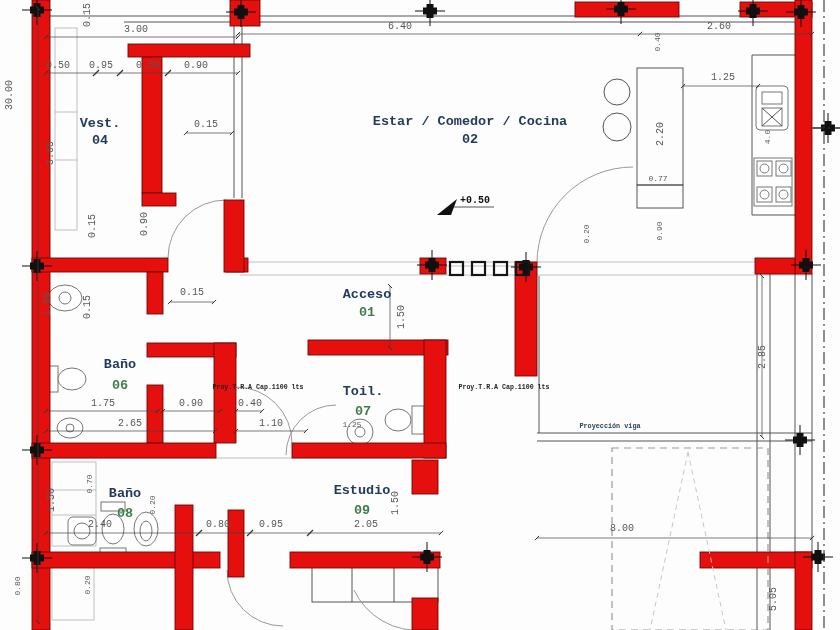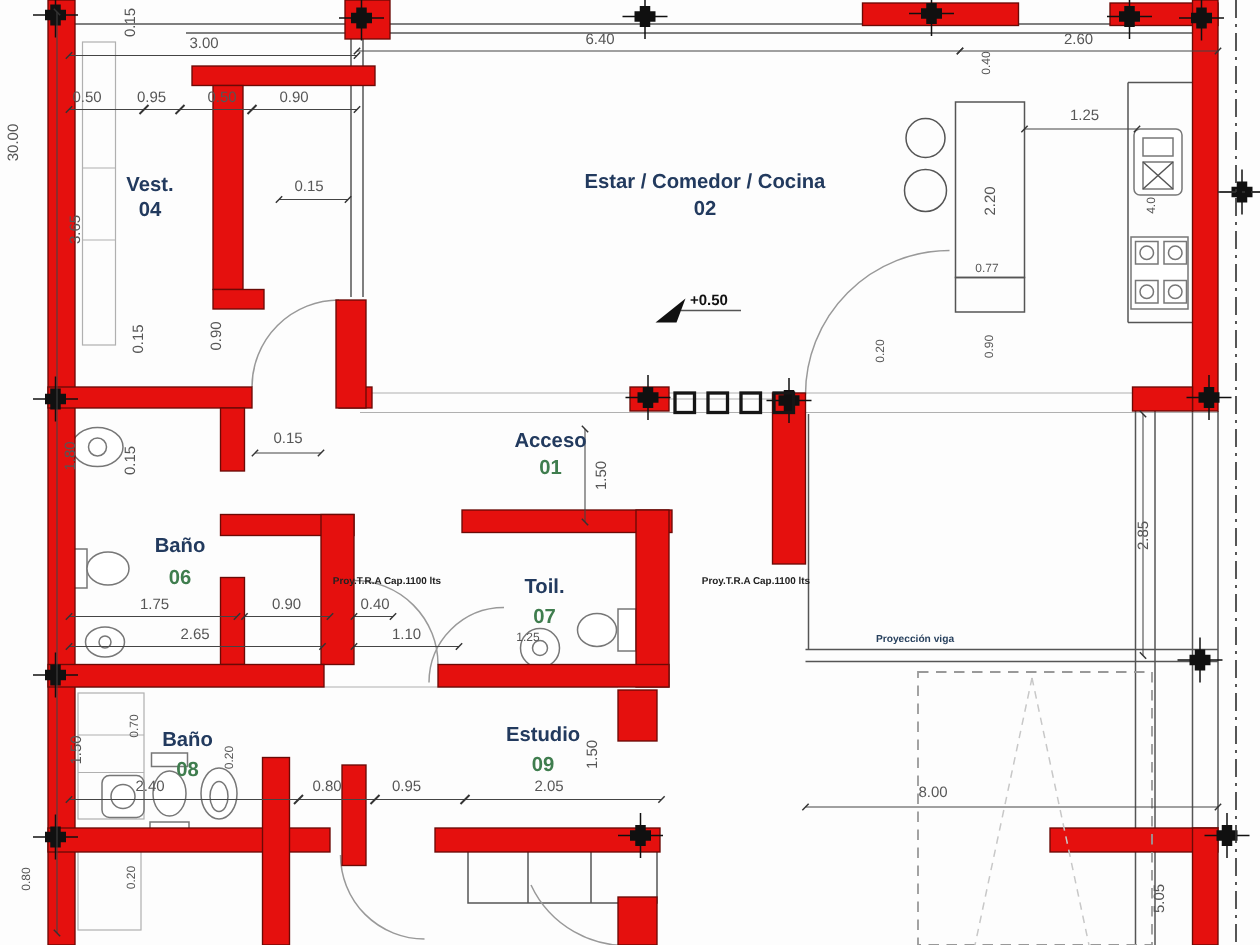--- a/index.html
+++ b/index.html
@@ -1,17 +1,17 @@
 <!DOCTYPE html>
 <html style="--wall: #e5100e; --dim: #565656; --room: #223a5e; --green: #3f7d4e;"><head>
 <meta charset="utf-8">
 <style>
   html,body{margin:0;padding:0;background:#fff;}
   #stage{position:relative;width:840px;height:630px;background:#fdfdfd;overflow:hidden;
-         font-family:Liberation Sans, sans-serif;}
+         font-family:Liberation Mono, monospace;}
   svg{display:block}
   .wall{fill:var(--wall);stroke:#6b0a06;stroke-width:0.9;}
   .ln{stroke:#555;stroke-width:1;fill:none;}
   .lt{stroke:#b0b0b0;stroke-width:0.8;fill:none;}
   .fx{stroke:#777;stroke-width:1;fill:#fff;}
   .dl{stroke:#444;stroke-width:0.7;fill:none;marker-start:url(#tk);marker-end:url(#tk);}
   .mt{stroke:#333;stroke-width:1.3;}
   .arc{stroke:#999;stroke-width:1;fill:none;}
   .dash{stroke:#999;stroke-width:1.2;fill:none;stroke-dasharray:7 5;}
   .tri{stroke:#c8c8c8;stroke-width:1;fill:none;stroke-dasharray:5 4;}

